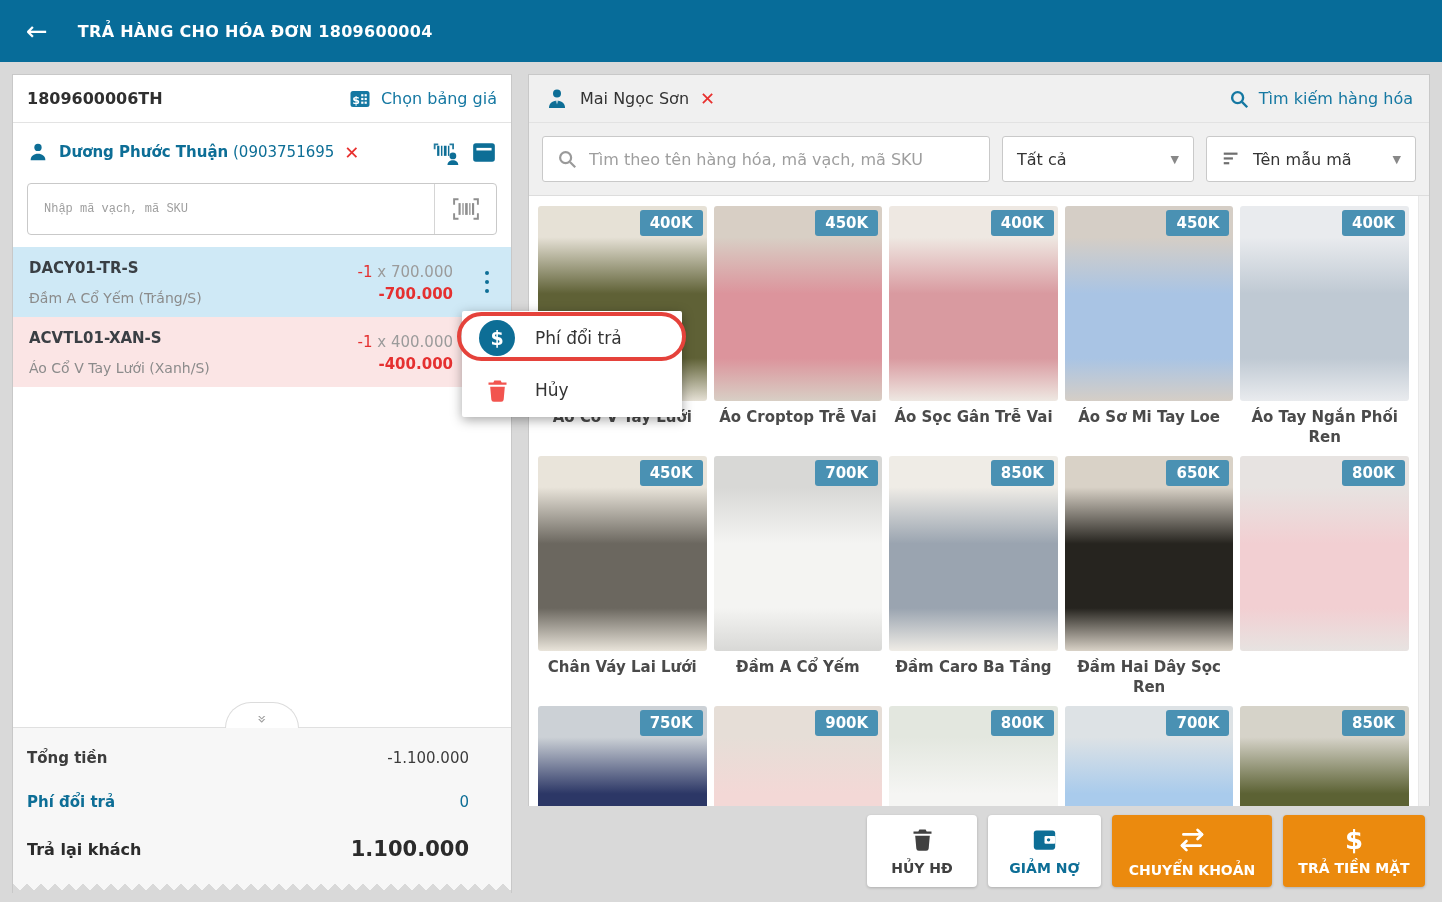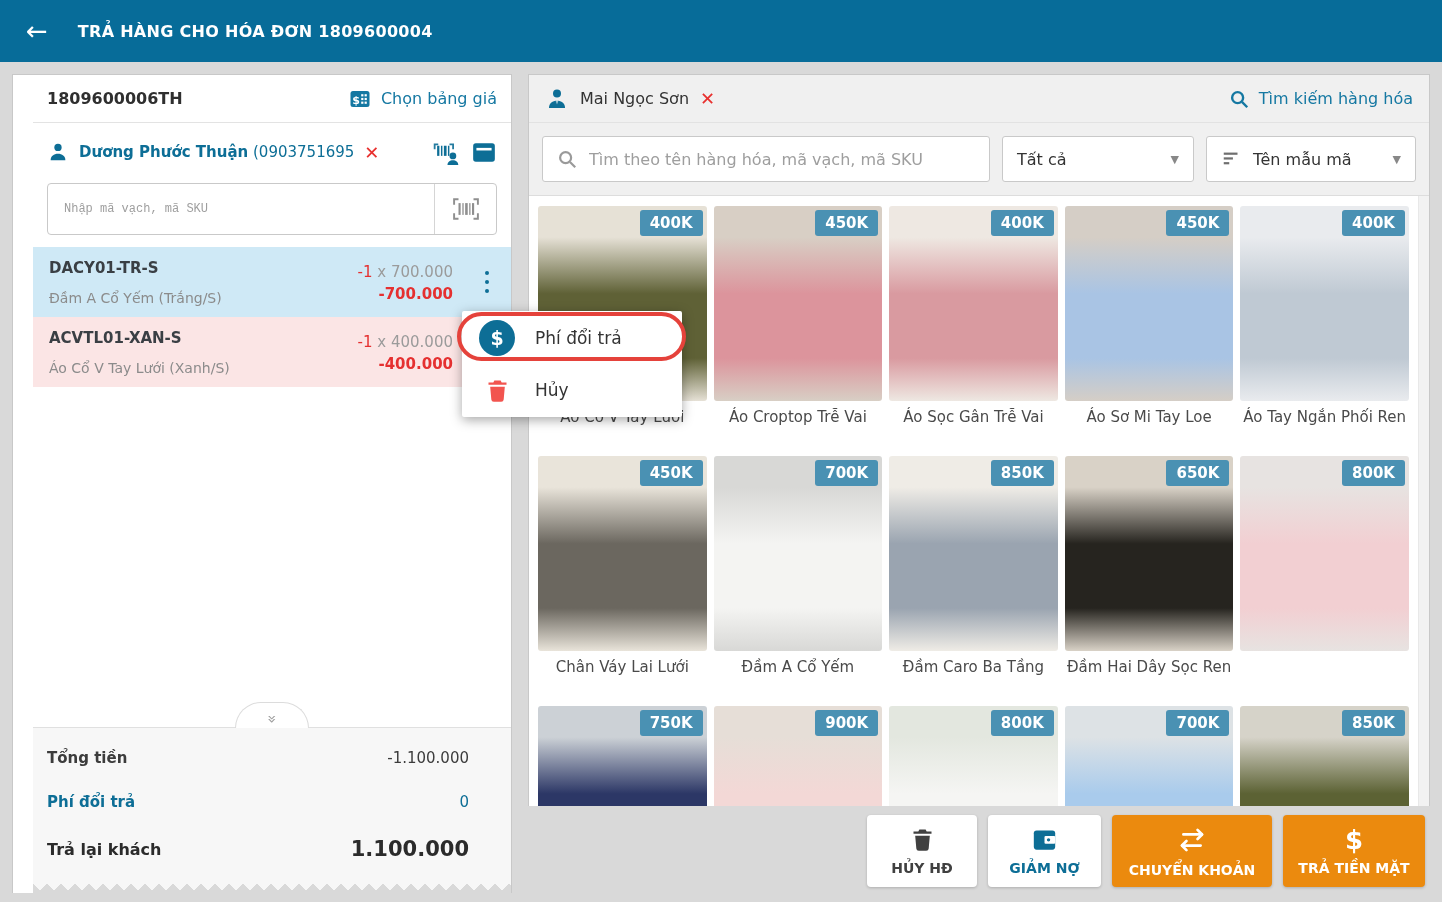--- a/index.html
+++ b/index.html
@@ -15,21 +15,21 @@
     position:absolute; left:0; top:0; width:1442px; height:62px;
     background:#076c99; display:flex; align-items:center; padding:0 26px; gap:30px;
   }
   .back-arrow { color:#fff; font-size:26px; line-height:1; cursor:pointer; }
   .app-title { color:#fff; font-size:16px; font-weight:bold; letter-spacing:.3px; }
 
   
   .cart-panel {
     position:absolute; left:12px; top:74px; width:500px; height:819px;
     background:#fff; border:1px solid #c8c8c8; border-bottom:none;
-    display:flex; flex-direction:column;padding-left:20px;
+    display:flex; flex-direction:column;
   }
   .invoice-row {
     height:48px; flex:none; display:flex; align-items:center;
     padding:0 14px; border-bottom:1px solid #e3e3e3;
   }
   .invoice-code { font-size:16px; font-weight:bold; color:#2f2f2f; flex:1; }
   .price-table-link { display:flex; align-items:center; gap:9px; color:#1578a2; cursor:pointer; }
   .price-table-link span { font-size:16px; }
 
   .cart-customer-row {
@@ -135,21 +135,21 @@
   .product-grid {
     display:grid; grid-template-columns:repeat(5,1fr); gap:8px 7px;
     padding:10px 20px 0 9px;
   }
   .card { cursor:pointer; }
   .card-img { position:relative; height:195px; border-radius:3px; }
   .badge {
     position:absolute; top:4px; right:4px; background:#4a91b3; color:#fff;
     font-size:15px; font-weight:bold; padding:4px 10px; border-radius:3px;
   }
-  .card-name { min-height:47px; padding:7px 2px 0; text-align:center; font-size:15px; color:#4a4a4a; line-height:1.3; }
+  .card-name { min-height:47px; padding:7px 2px 0; text-align:center; font-size:15px; color:#4a4a4a; line-height:1.3;font-weight:bold; }
   .scroll-track { position:absolute; top:0; right:0; width:11px; height:100%; background:#f2f2f2; border-left:1px solid #e8e8e8; }
 
   
   .actions { position:absolute; right:17px; top:815px; height:72px; display:flex; gap:11px; }
   .action-btn {
     width:110px; border-radius:4px; border:none; cursor:pointer;
     display:flex; flex-direction:column; align-items:center; justify-content:center; gap:7px;
     font-family:inherit; font-size:14px; font-weight:bold;
     box-shadow:0 1px 3px rgba(0,0,0,.2); background:#fff;
   }

